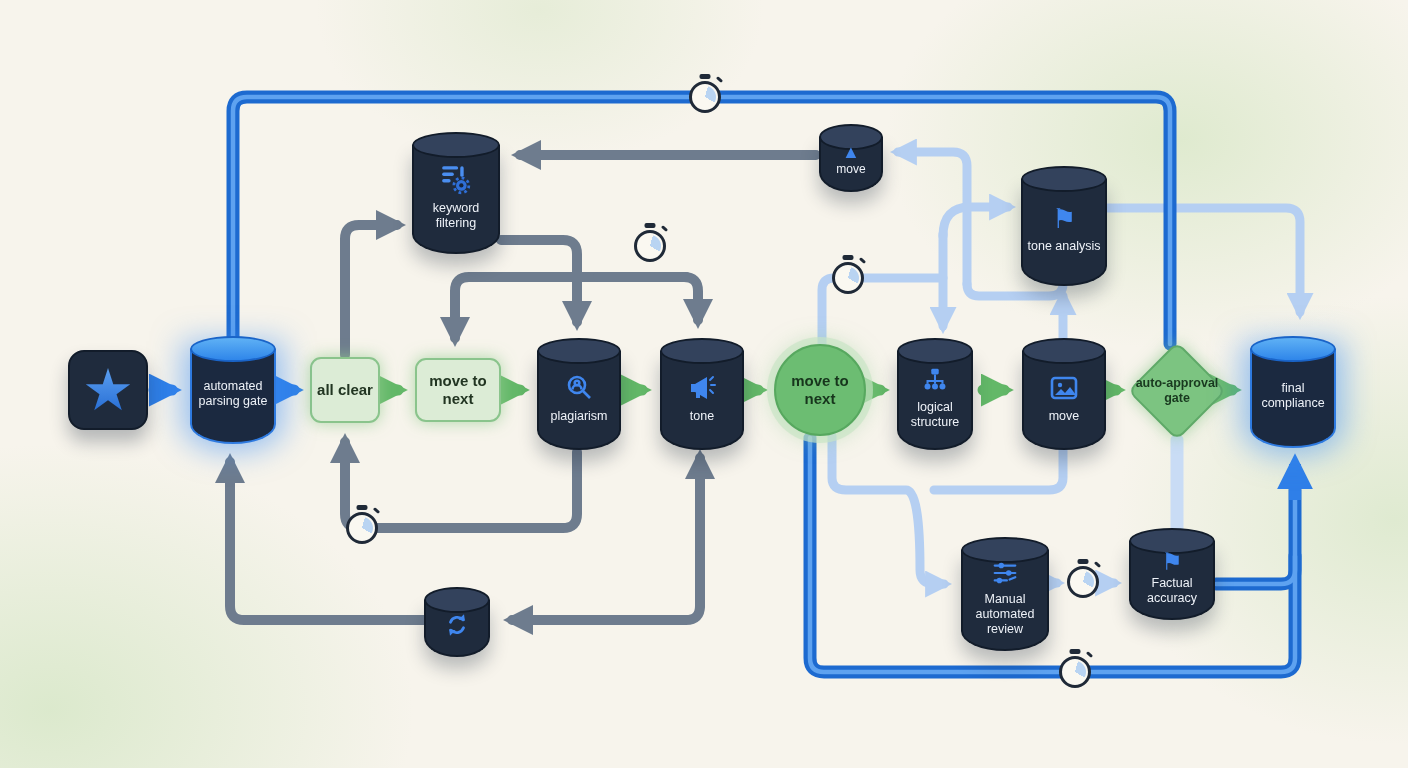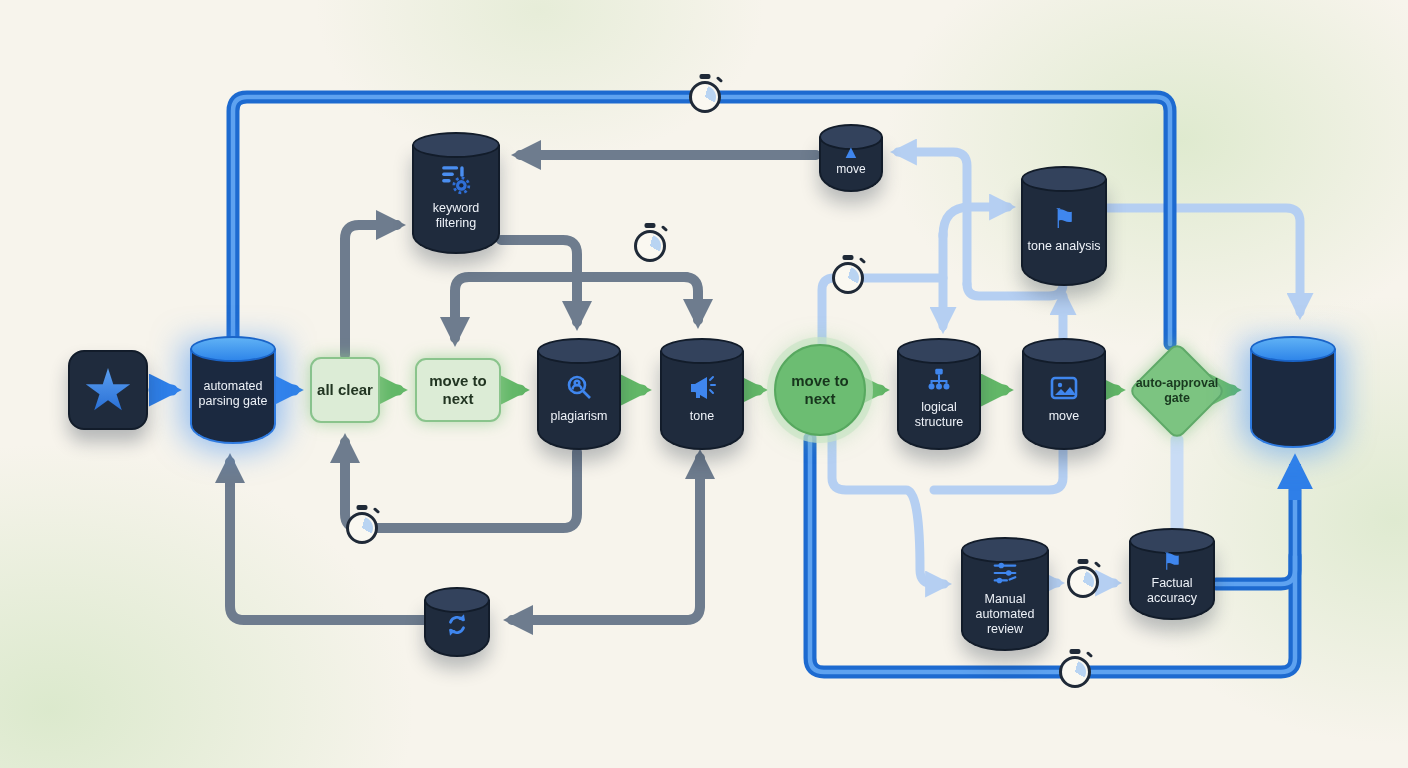--- a/index.html
+++ b/index.html
@@ -209,21 +209,21 @@
         </g>
       </svg>
       <span class="lbl">tone</span>
     </div>
   </div>
 
   <div class="gcircle" style="left:774px;top:344px;width:92px;height:92px">
     <span class="lbl">move to next</span>
   </div>
 
-  <div class="cyl" style="left:897px;top:338px;width:84px;height:112px">
+  <div class="cyl" style="left:897px;top:338px;width:76px;height:112px">
     <div class="top"></div>
     <div class="bodyp"></div>
     <div class="content">
       <svg class="ic" width="28" height="28" viewBox="0 0 30 30">
         <rect x="11" y="3" width="8" height="6" rx="1.5" fill="#3f86ee"></rect>
         <path d="M15,9 v4 M7,19 v-3 h16 v3 M15,13 v6" stroke="#3f86ee" stroke-width="2.2" fill="none"></path>
         <circle cx="7" cy="22" r="3.2" fill="#3f86ee"></circle>
           <circle cx="15" cy="22" r="3.2" fill="#3f86ee"></circle>
           <circle cx="23" cy="22" r="3.2" fill="#3f86ee"></circle>
       </svg>
@@ -247,20 +247,23 @@
   <div class="diamond" style="left:1132px;top:345px;width:90px;height:92px">
     <div class="shape"></div>
     <div class="dlabel">
         <span class="lbl">auto-approval gate</span>
       </div>
   </div>
 
   <div class="cyl blue-glow" style="left:1250px;top:336px;width:86px;height:112px">
     <div class="top"></div>
     <div class="bodyp"></div>
+    <div class="content">
+        <span class="lbl">final compliance</span>
+      </div>
   </div>
 
   <div class="cyl" style="left:412px;top:132px;width:88px;height:122px">
     <div class="top"></div>
     <div class="bodyp"></div>
     <div class="content">
       <svg class="ic" width="32" height="32" viewBox="0 0 30 30">
         <g fill="#4a8ef0">
           <rect x="2" y="3" width="15" height="3.2" rx="1.6"></rect>
           <rect x="2" y="9" width="11" height="3.2" rx="1.6"></rect>

